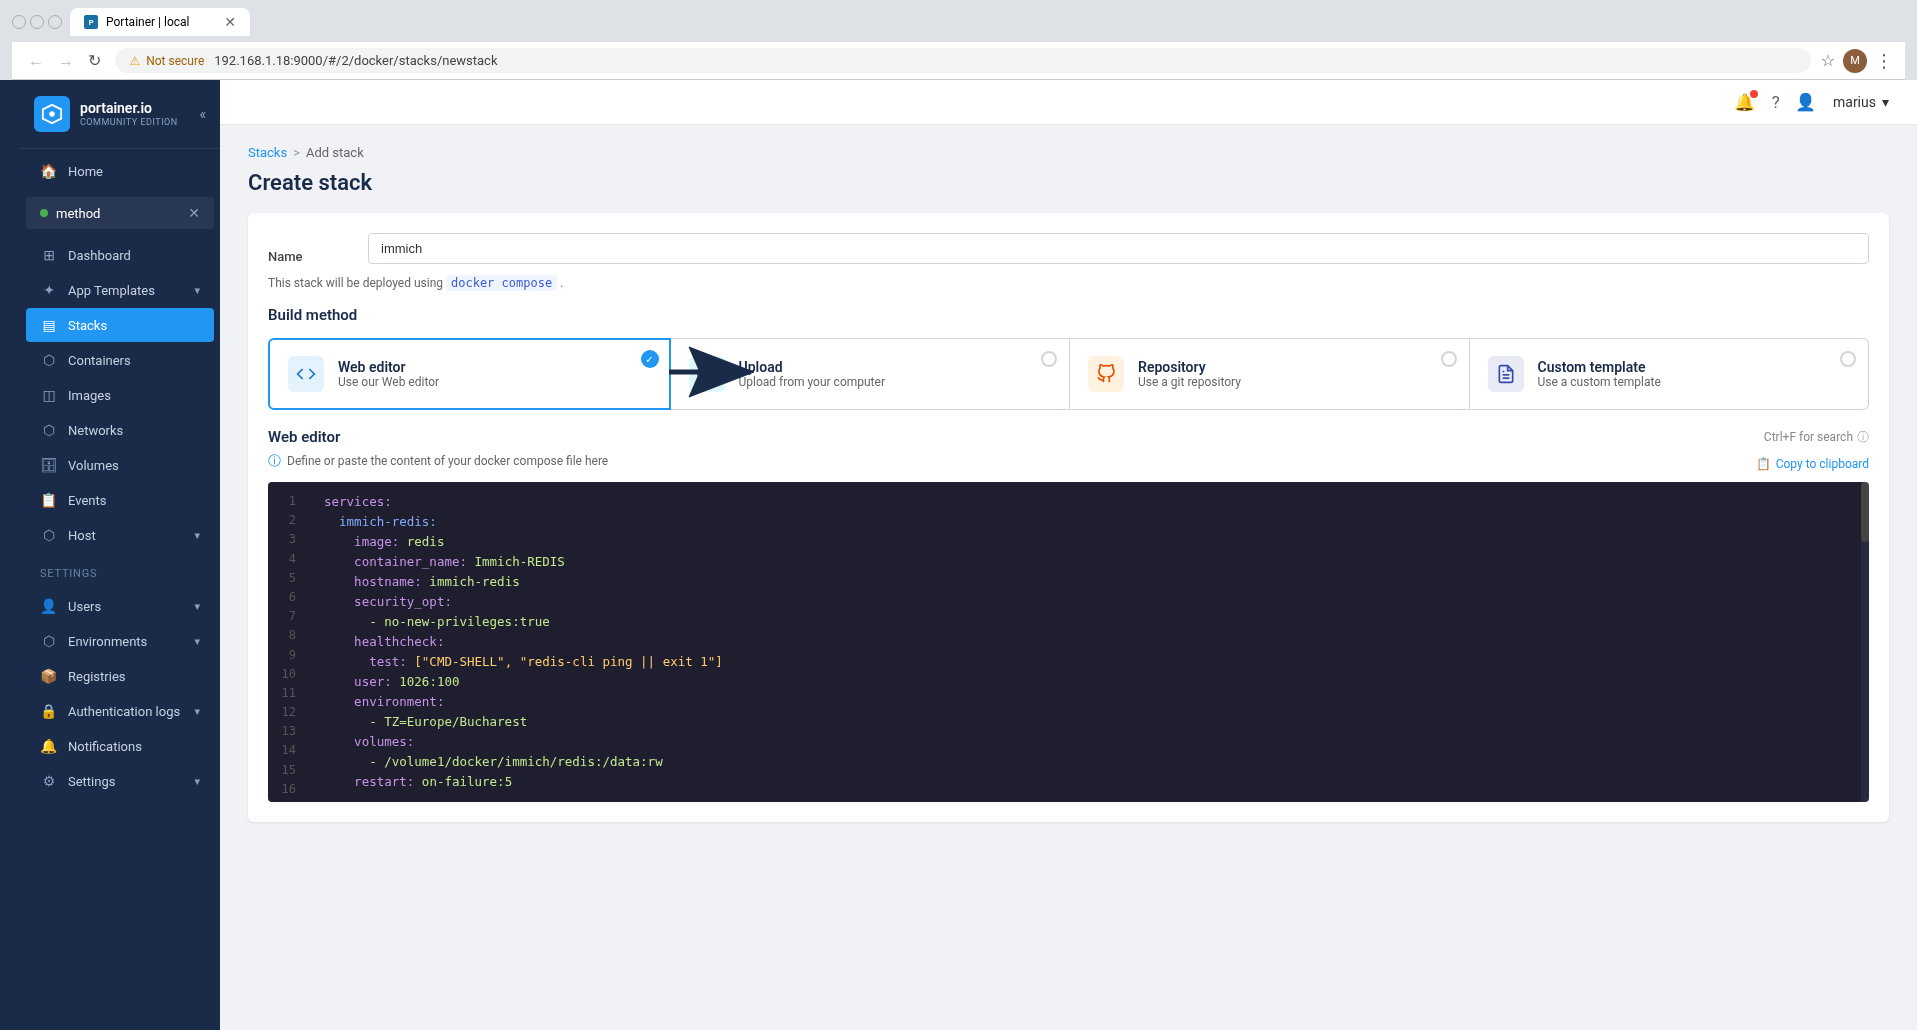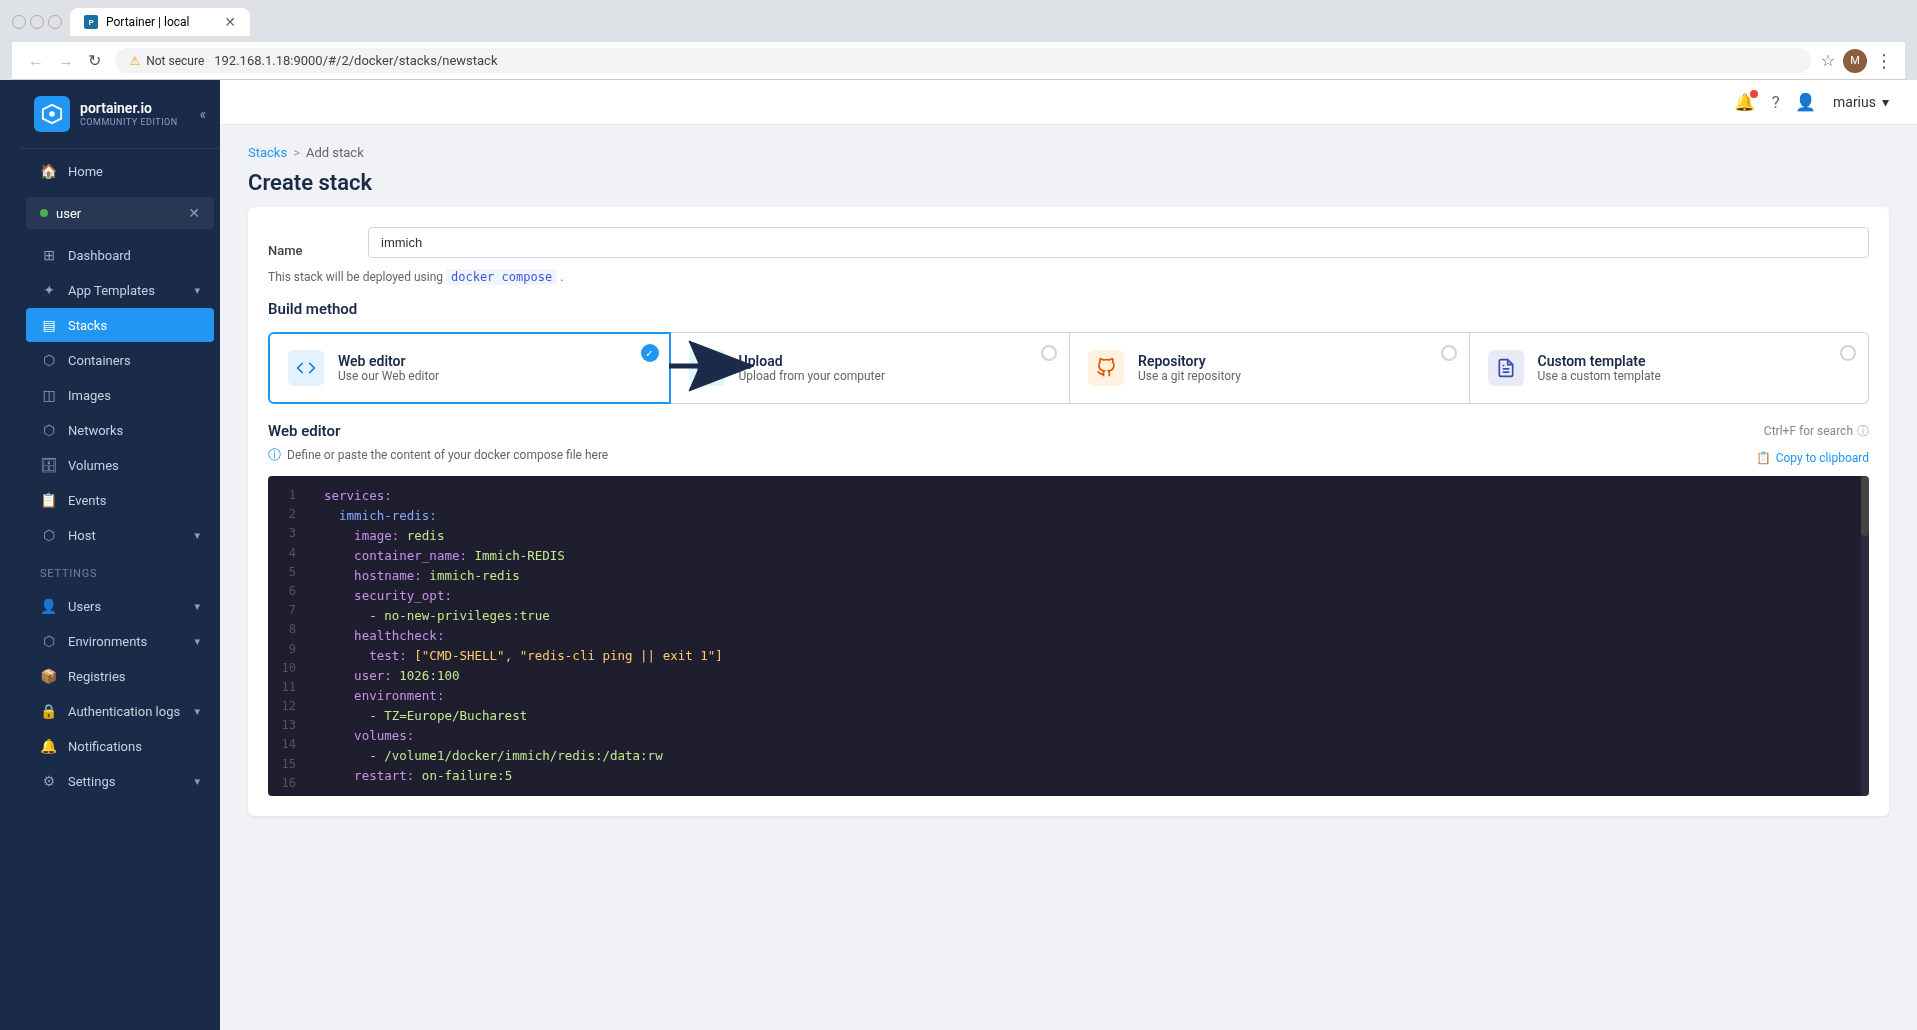--- a/index.html
+++ b/index.html
@@ -65,21 +65,21 @@
     .topbar-actions { display: flex; align-items: center; gap: 16px; }
     .topbar-icon { color: #666; font-size: 17px; cursor: pointer; position: relative; }
     .notification-badge { position: absolute; top: -2px; right: -2px; width: 8px; height: 8px; background: #f44336; border-radius: 50%; }
     .topbar-user { display: flex; align-items: center; gap: 6px; cursor: pointer; font-size: 14px; color: #333; }
 
     
     .content { padding: 20px 28px; flex: 1; }
     .breadcrumb { font-size: 13px; color: #666; margin-bottom: 10px; display: flex; align-items: center; gap: 6px; }
     .breadcrumb a { color: #2196f3; text-decoration: none; cursor: pointer; }
     .breadcrumb-sep { color: #999; }
-    .page-title { font-size: 22px; font-weight: 600; color: #1a2b4a; margin-bottom: 12px; }
+    .page-title { font-size: 22px; font-weight: 600; color: #1a2b4a; margin-bottom: 18px; }
 
     .card { background: #fff; border-radius: 6px; box-shadow: 0 1px 3px rgba(0,0,0,0.08); padding: 20px; margin-bottom: 16px; }
 
     .form-row { display: flex; align-items: flex-end; margin-bottom: 12px; }
     .form-label { font-size: 13px; color: #444; font-weight: 500; width: 100px; flex-shrink: 0; }
     .form-input { flex: 1; border: 1px solid #d1d5db; border-radius: 4px; padding: 7px 12px; font-size: 13px; color: #333; }
 
     .deploy-info { font-size: 12px; color: #666; margin-top: 4px; margin-bottom: 16px; }
     .deploy-info code { background: #f0f4ff; color: #3b5bdb; padding: 1px 5px; border-radius: 3px; font-family: monospace; font-size: 12px; }
 
@@ -145,21 +145,21 @@
     </div>
   </div>
   <div class="address-bar-row">
     <div class="nav-arrows">
       <button class="nav-btn" disabled="">←</button>
       <button class="nav-btn" disabled="">→</button>
       <button class="nav-btn">↻</button>
     </div>
     <div class="address-bar">
       <span class="not-secure">⚠</span>
-      <span class="not-secure" style="color:#404040;font-size:12px;">Not secure</span>
+      <span class="not-secure" style="color:#a16207;font-size:12px;">Not secure</span>
       <span class="address-text" style="margin-left:4px;">192.168.1.18:9000/#/2/docker/stacks/newstack</span>
     </div>
     <div class="address-bar-right">
       <span class="star-icon">☆</span>
       <div class="profile-avatar">M</div>
       <span class="menu-dots">⋮</span>
     </div>
   </div>
 </div>
 
@@ -182,21 +182,21 @@
 
     <div class="sidebar-section">
       <div class="sidebar-item">
         <span class="sidebar-item-icon">🏠</span>
         <span class="sidebar-item-label">Home</span>
       </div>
     </div>
 
     <div class="sidebar-env">
       <span class="env-dot"></span>
-      <span class="env-name">user</span>
+      <span class="env-name">method</span>
       <span class="env-close">✕</span>
     </div>
 
     <div class="sidebar-section">
       <div class="sidebar-item">
         <span class="sidebar-item-icon">⊞</span>
         <span class="sidebar-item-label">Dashboard</span>
       </div>
       <div class="sidebar-item">
         <span class="sidebar-item-icon">✦</span>

